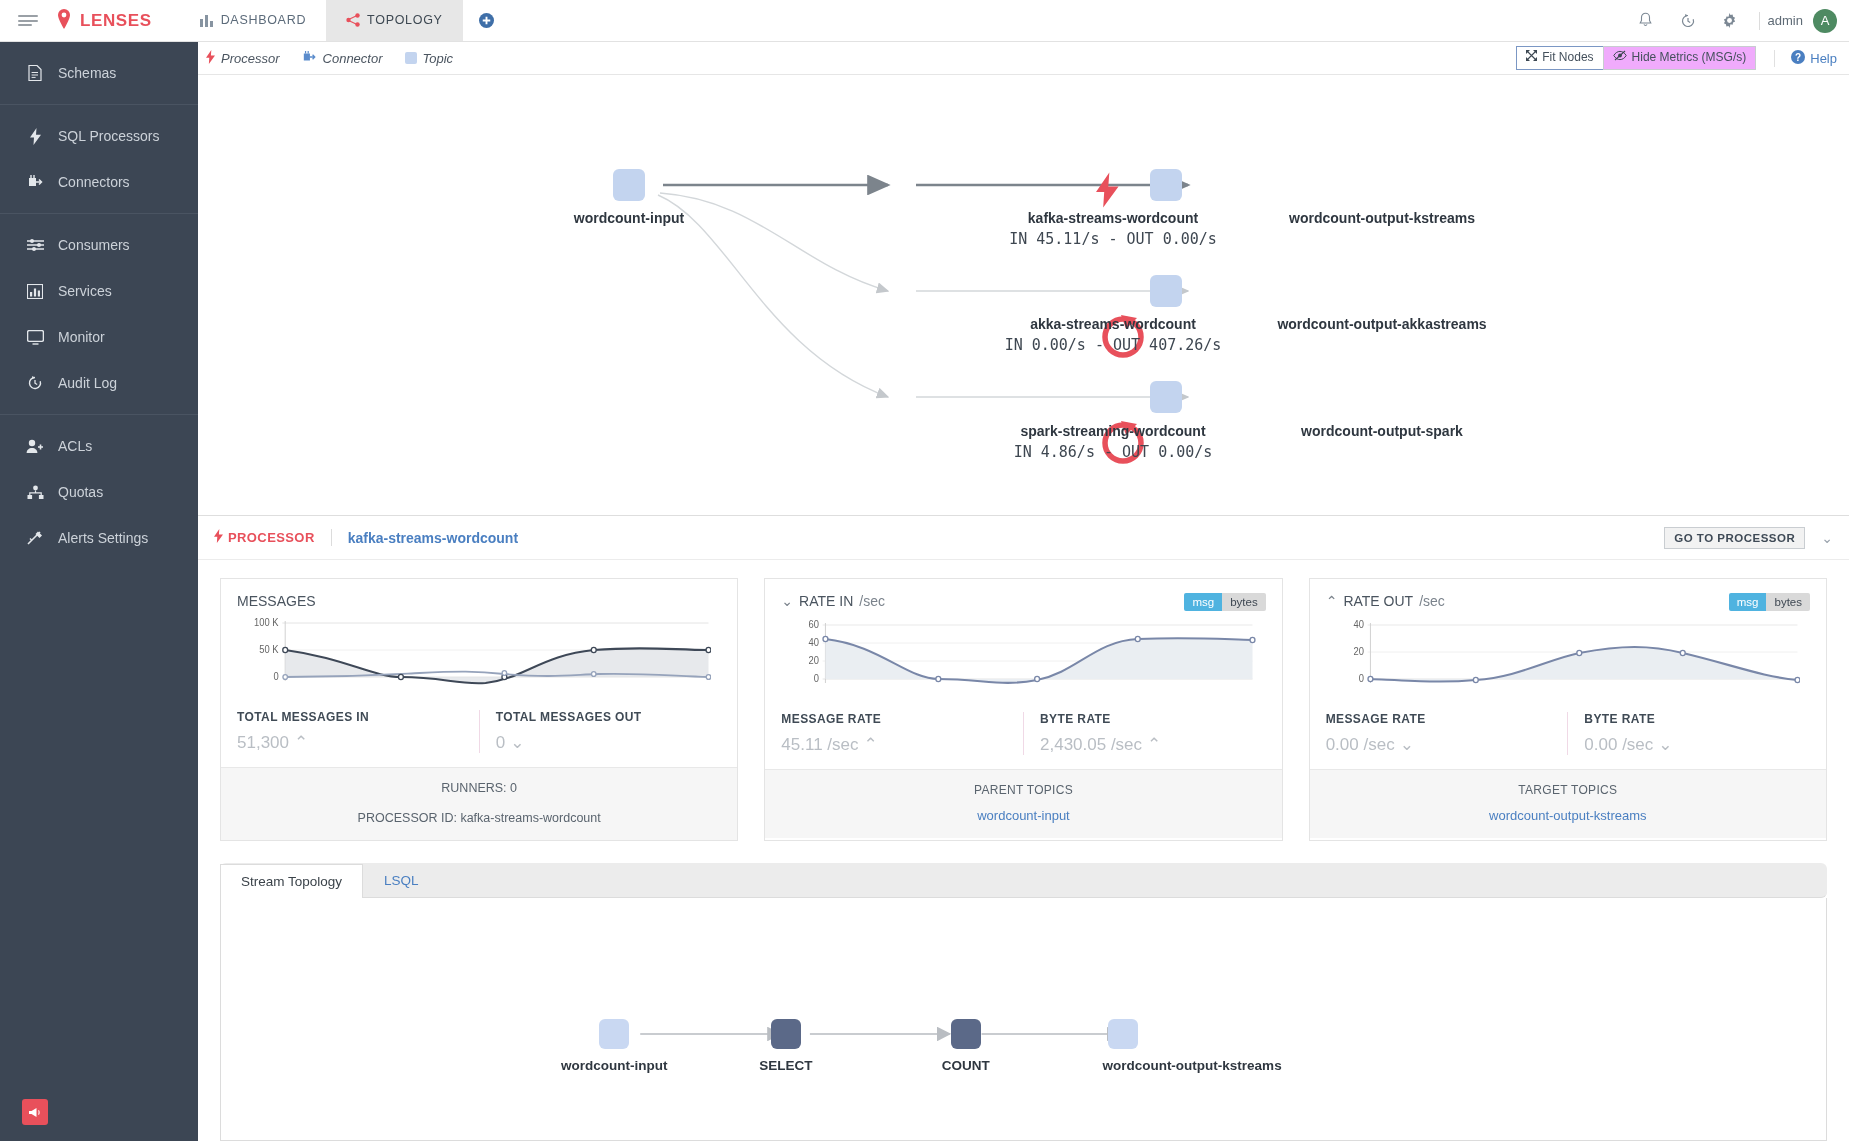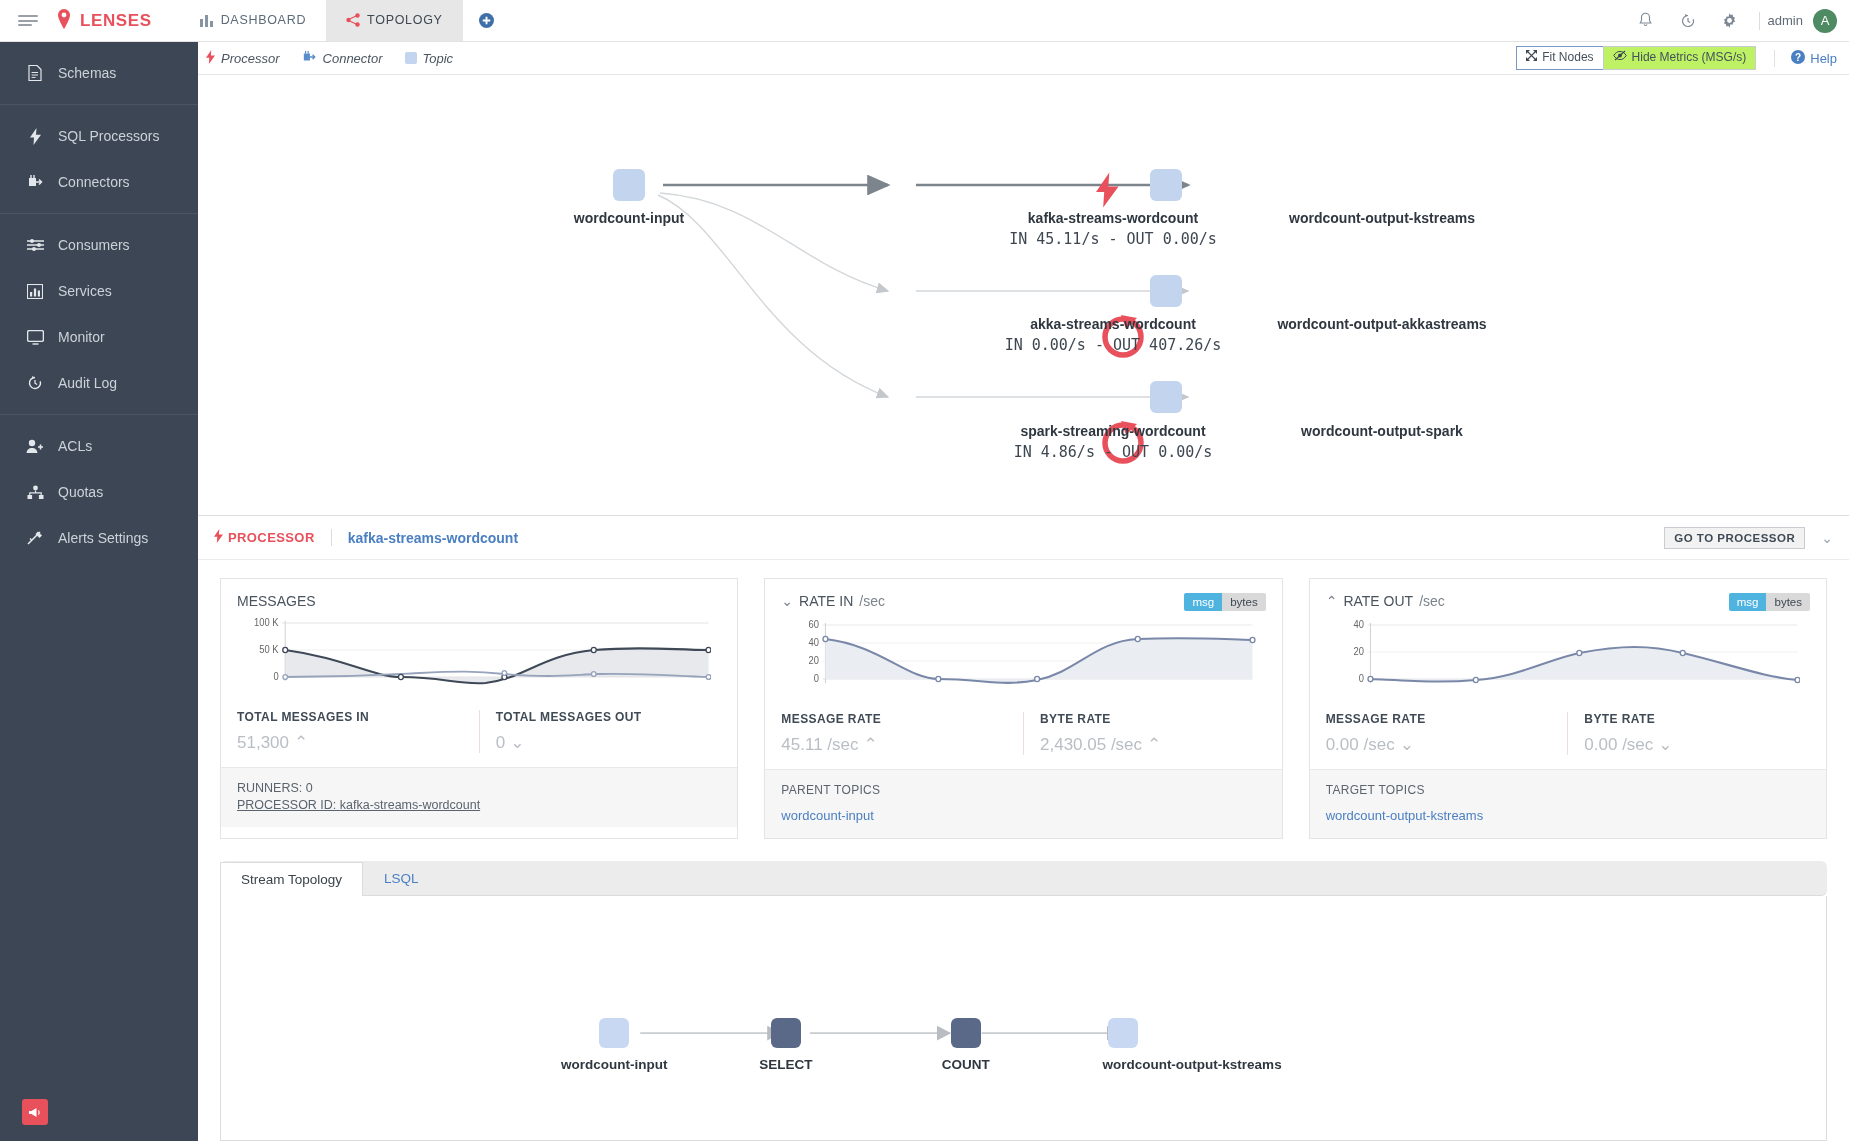--- a/index.html
+++ b/index.html
@@ -84,21 +84,21 @@
     padding:0 12px 0 8px; background:#fff;
   }
   .legend { display:flex; align-items:center; gap:22px; }
   .legend-item { display:flex; align-items:center; gap:6px; font-style:italic; font-size:13px; color:#4b5560; }
   .legend-sq { width:12px;height:12px;border-radius:2px;background:#c3d4ef; display:inline-block;}
   .toolbar-spacer { flex:1; }
   .tb-btngrp { display:flex; align-items:center; }
   .tbtn {
     display:flex;align-items:center;gap:5px;
     font-size:12px; color:#44505c;
-    border:1px solid #c8ccd0; background:#bef264;
+    border:1px solid #c8ccd0; background:#f0abfc;
     padding:3px 9px; cursor:pointer; line-height:1.3;
   }
   .tbtn.first { border-right:none; background:#fff; border-color:#7b97c4; }
   .help { display:flex;align-items:center;gap:5px;font-size:13px;color:#4a7fc1;cursor:pointer;margin-left:18px;padding-left:16px;border-left:1px solid #e0e0e0;}
 
   
   .topo-canvas { flex:0 0 440px; position:relative; background:#fff; overflow:hidden; }
   .node-label {
     position:absolute; text-align:center; font-size:14px;
     font-weight:bold; color:#2f3740; white-space:nowrap;
@@ -143,23 +143,23 @@
   .card-head-row { display:flex; align-items:flex-start; justify-content:space-between; }
 
   .chartwrap { padding:4px 10px 0 4px; height:86px; }
   .chartwrap svg { display:block; width:100%; height:86px; }
 
   .stats { display:flex; border-top:1px solid transparent; padding:6px 0 14px 0; }
   .stat { flex:1; padding:0 16px; }
   .stat + .stat { border-left:1px solid #f0d9e6; }
   .stat-label { font-size:12px; font-weight:bold; letter-spacing:.4px; color:#3f4a55; }
   .stat-value { margin-top:8px; font-size:17px; color:#b9bec4; display:flex; align-items:center; gap:5px;}
-  .card-foot { border-top:1px solid #e8e8e8; background:#f6f6f6; padding:13px 16px 15px 16px; }
+  .card-foot { border-top:1px solid #e8e8e8; background:#f6f6f6; padding:13px 16px 15px 16px;text-align:center; }
   .foot-line { font-size:12.5px; color:#5a646e; }
-  .foot-line + .foot-line { margin-top:3px;text-decoration:underline; }
+  .foot-line + .foot-line { margin-top:16px; }
   .foot-label { font-size:12px; letter-spacing:.3px; color:#5a646e; }
   .foot-link { display:block; margin-top:11px; font-size:13px; color:#4a7fc1; cursor:pointer; }
 
   
   .tabs-sec { margin:22px 22px 0 22px; display:flex; flex-direction:column; flex:1; min-height:0;}
   .tabbar { display:flex; align-items:flex-end; border-bottom:1px solid #dcdcdc; background:#ececec;border-radius:6px; }
   .tab { padding:9px 20px; font-size:13.5px; color:#50595f; cursor:pointer; border:1px solid transparent; border-bottom:none;}
   .tab.active { background:#fff; border-color:#dcdcdc; color:#3b434a; margin-bottom:-1px; }
   .tab.link { color:#4a7fc1; }
   .tabpanel { flex:1; min-height:0; border:1px solid #dcdcdc; border-top:none; background:#fff; position:relative; }

